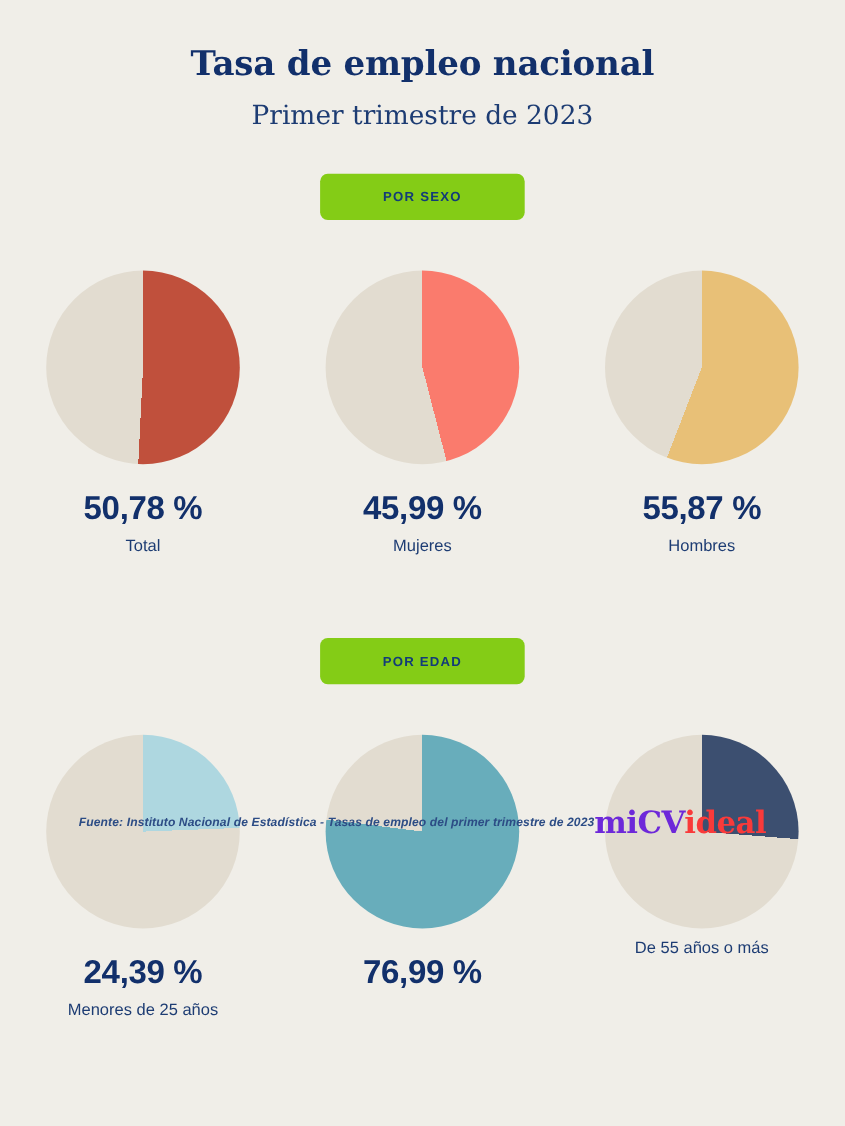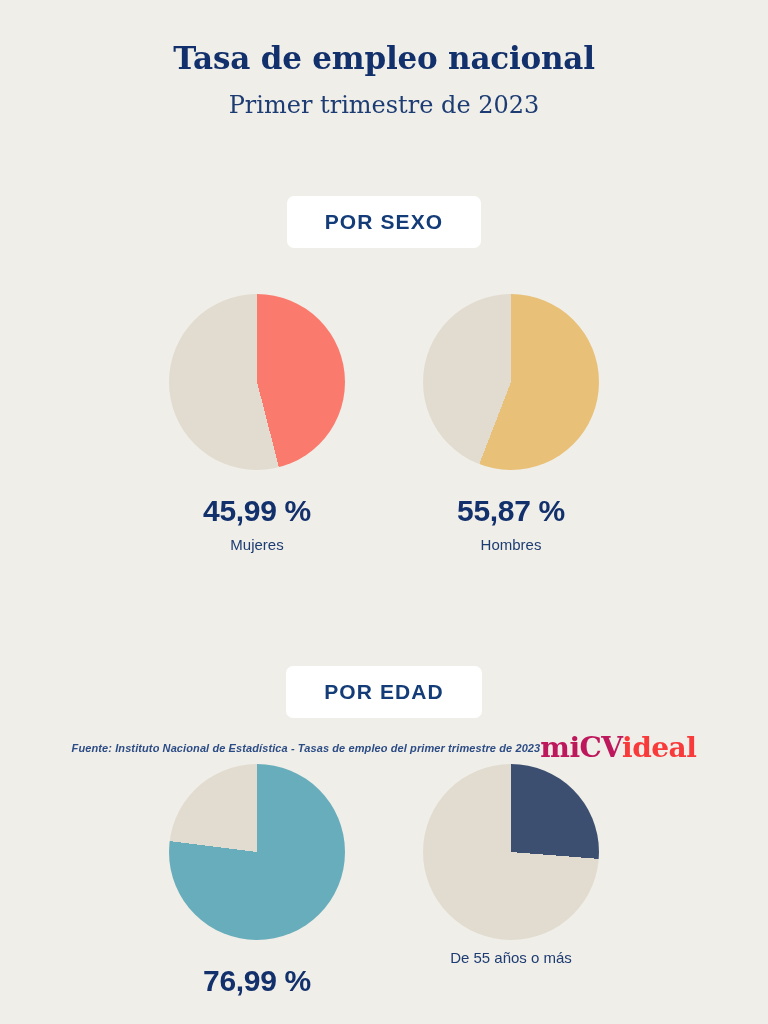--- a/index.html
+++ b/index.html
@@ -43,30 +43,29 @@
     margin: 14px 0 0 0;
     line-height: 1.2;
   }
 
   
   .badge-row {
     display: flex;
     justify-content: center;
   }
   .badge {
-    background: #ffffff;
+    background: #84cc16;
     border-radius: 7px;
     padding: 14px 38px;
-    font-size: 21px;
+    font-size: 12px;
     font-weight: bold;
     color: #133C78;
     letter-spacing: 1.1px;
     text-align: center;
     min-width: 110px;
-    margin-top: 38px;
   }
 
   
   .chart-row {
     display: flex;
     justify-content: center;
     align-items: flex-start;
     gap: 44px;
   }
   .chart-cell {
@@ -118,40 +117,45 @@
     color: #2C4C85;
     letter-spacing: 0.1px;
   }
   .logo {
     font-family: "DejaVu Serif", "Liberation Serif", serif;
     font-size: 28px;
     font-weight: bold;
     letter-spacing: -0.5px;
     white-space: nowrap;
   }
-  .logo .logo-mi { color: #be185d; }
+  .logo .logo-mi { color: #6d28d9; }
   .logo .logo-ideal { color: #F93A3A; }
 </style>
 </head>
 <body>
 
 <div class="page">
 
   <div class="header">
     <h1 class="title">Tasa de empleo nacional</h1>
     <div class="subtitle">Primer trimestre de 2023</div>
   </div>
 
   <div class="section-sexo">
     <div class="badge-row">
       <div class="badge">POR SEXO</div>
     </div>
 
     <div class="chart-row">
 
+      <div class="chart-cell">
+        <div class="pie" style="background: conic-gradient(rgb(192, 80, 60) 0deg, rgb(192, 80, 60) 182.808deg, rgb(226, 220, 208) 182.808deg, rgb(226, 220, 208) 360deg);"></div>
+        <div class="pct">50,78 %</div>
+        <div class="cap">Total</div>
+      </div>
 
       <div class="chart-cell">
         <div class="pie" style="background: conic-gradient(rgb(250, 123, 109) 0deg, rgb(250, 123, 109) 165.564deg, rgb(226, 220, 208) 165.564deg, rgb(226, 220, 208) 360deg);"></div>
         <div class="pct">45,99 %</div>
         <div class="cap">Mujeres</div>
       </div>
 
       <div class="chart-cell">
         <div class="pie" style="background: conic-gradient(rgb(232, 192, 119) 0deg, rgb(232, 192, 119) 201.132deg, rgb(226, 220, 208) 201.132deg, rgb(226, 220, 208) 360deg);"></div>
         <div class="pct">55,87 %</div>
@@ -161,20 +165,25 @@
     </div>
   </div>
 
   <div class="section-edad">
     <div class="badge-row">
       <div class="badge">POR EDAD</div>
     </div>
 
     <div class="chart-row">
 
+      <div class="chart-cell">
+        <div class="pie" style="background: conic-gradient(rgb(174, 215, 224) 0deg, rgb(174, 215, 224) 87.804deg, rgb(226, 220, 208) 87.804deg, rgb(226, 220, 208) 360deg);"></div>
+        <div class="pct">24,39 %</div>
+        <div class="cap">Menores de 25 años</div>
+      </div>
 
       <div class="chart-cell">
         <div class="pie" style="background: conic-gradient(rgb(104, 173, 187) 0deg, rgb(104, 173, 187) 277.164deg, rgb(226, 220, 208) 277.164deg, rgb(226, 220, 208) 360deg);"></div>
         <div class="pct">76,99 %</div>
       </div>
 
       <div class="chart-cell">
         <div class="pie" style="background: conic-gradient(rgb(60, 79, 112) 0deg, rgb(60, 79, 112) 94.464deg, rgb(226, 220, 208) 94.464deg, rgb(226, 220, 208) 360deg);"></div>
         <div class="cap">De 55 años o más</div>
       </div>

